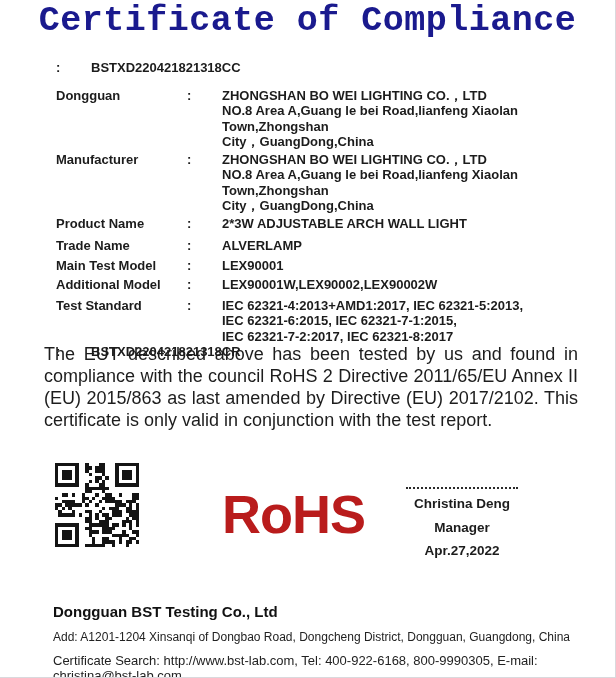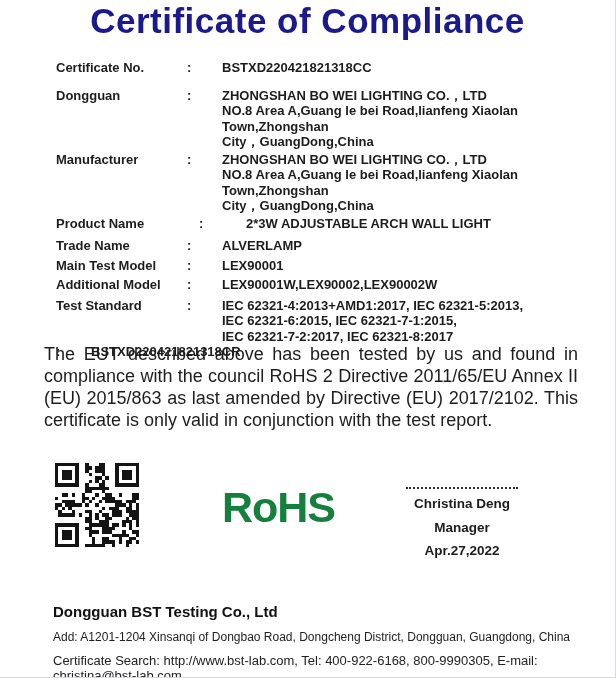--- a/index.html
+++ b/index.html
@@ -10,45 +10,45 @@
     box-sizing:border-box;
     border-right:1px solid #d9d9dd;
     border-bottom:1px solid #d9d9dd;
     font-family:"Liberation Sans", sans-serif;
     color:#1c1c1c;
     overflow:hidden;
   }
   .title {
     position:absolute; left:0; top:1px; width:100%;
     text-align:center;
-    font-family:Liberation Sans, sans-serif;
+    font-family:Liberation Mono, monospace;
     font-weight:bold;
     font-size:35px;
     color:#1a1a8e;
     letter-spacing:0.5px;
   }
   .fields { position:absolute; left:56px; top:60px; width:525px; }
   .frow { display:flex; font-size:13px; line-height:15.5px; }
   .frow .lbl { width:131px; font-weight:bold; flex-shrink:0; }
   .frow .col { width:14px; font-weight:bold; flex-shrink:0; }
   .frow .val { font-weight:bold;padding-left:21px; }
   .frow .addr { font-weight:bold; }
-  .mb12{margin-bottom:12px;} .mb2{margin-bottom:2px;} .mb7{margin-bottom:7px;gap:12px;}
+  .mb12{margin-bottom:12px;} .mb2{margin-bottom:2px;} .mb7{margin-bottom:7px;}
   .mb4{margin-bottom:4px;} .mb5{margin-bottom:5px;} .mb0{margin-bottom:0;}
   .row-report { align-items:center; }
   .statement {
     position:absolute; left:44px; top:343px; width:534px;
     font-size:18px; line-height:22px;
     text-align:justify;
     color:#1d1d1d;
   }
   .qr { position:absolute; left:55px; top:462px; width:84px; height:86px; }
   .rohs {
     position:absolute; left:222px; top:483px;
-    font-size:43px; font-weight:bold; color:#15803d;
+    font-size:54px; font-weight:bold; color:#b91c1c;
     letter-spacing:-1px;
     font-family:"Liberation Sans", sans-serif;
   }
   .sig { position:absolute; left:392px; top:486px; width:140px; text-align:center; }
   .sig-line { width:112px; margin:0 auto 7px auto; border-bottom:2px dotted #2a2a2a; height:1px; }
   .sig-name, .sig-title, .sig-date { font-size:13.5px; font-weight:bold; line-height:16px; }
   .sig-title { margin-top:8px; }
   .sig-date  { margin-top:7px; }
   .footer { position:absolute; left:53px; top:603px; width:540px; }
   .f-company { font-size:15px; font-weight:bold; color:#111; }
@@ -58,21 +58,20 @@
 </head>
 <body>
 
 <div class="page">
 
   <div class="title">Certificate of Compliance</div>
 
   <div class="fields">
 
     <div class="frow mb12">
-      <div class="lbl">Certificate No.</div>
       <div class="col">:</div>
       <div class="val">BSTXD220421821318CC</div>
     </div>
 
     <div class="frow mb2">
       <div class="lbl">Dongguan</div>
       <div class="col">:</div>
       <div class="val">
         <div>ZHONGSHAN BO WEI LIGHTING CO.，LTD</div>
         <div class="addr">NO.8 Area A,Guang le bei Road,lianfeng Xiaolan Town,Zhongshan</div>

